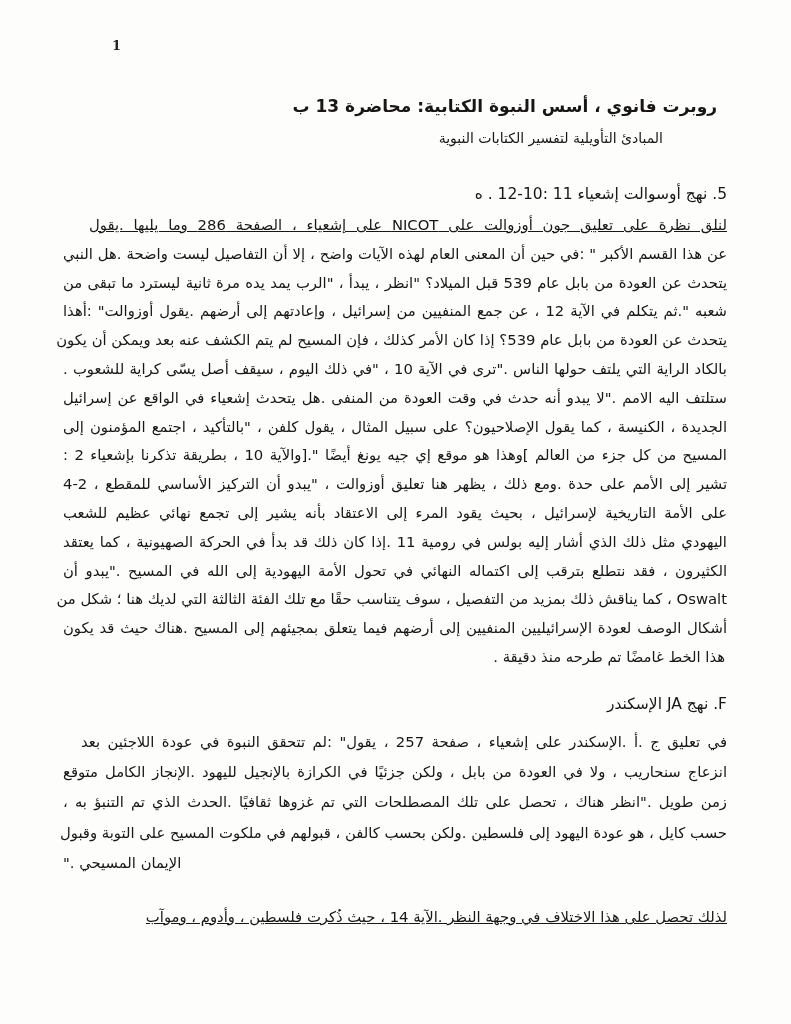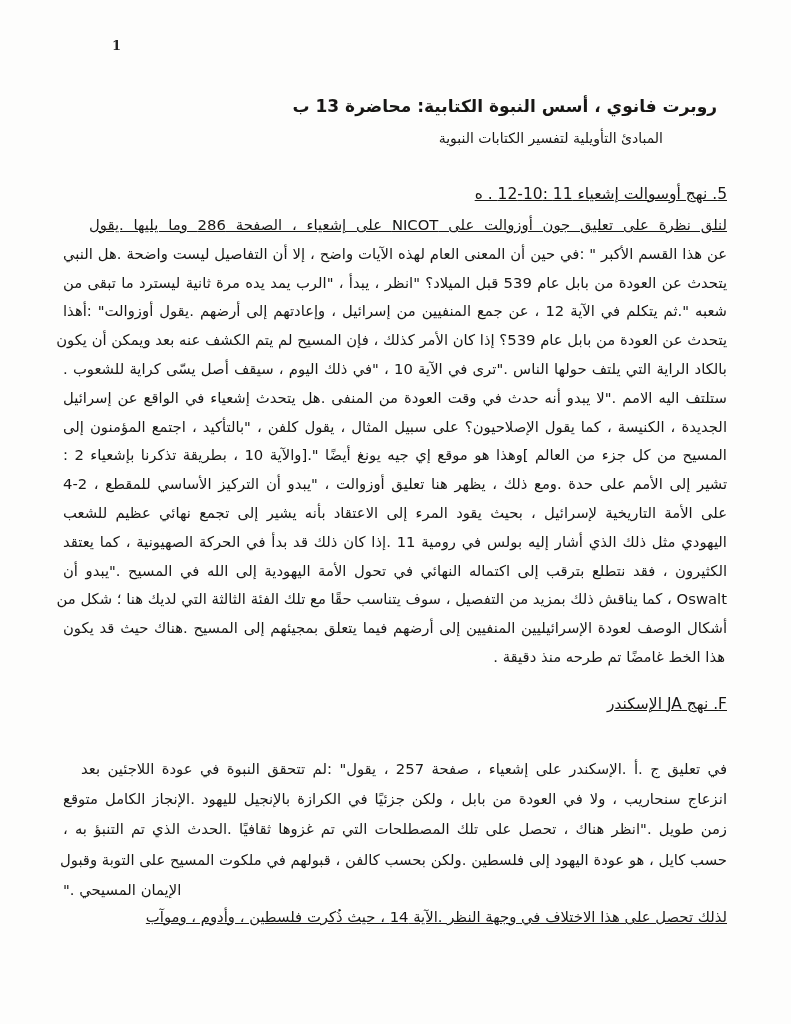--- a/index.html
+++ b/index.html
@@ -28,21 +28,20 @@
     font-size:14px;
   }
   .block{
     position:absolute;left:63px;right:64px;
     direction:rtl;
   }
   .bheading{
     text-align:right;
     font-size:15.5px;
     line-height:24px;
-    text-decoration:underline;
   }
   .line{
     direction:rtl;
     font-size:14.8px;
     text-align:justify;
     text-align-last:justify;
     white-space:nowrap;
     overflow:visible;
   }
   .para1 .line{line-height:28.8px;height:28.8px;}
@@ -74,21 +73,21 @@
         <div class="line mid">المسيح من كل جزء من العالم ]وهذا هو موقع إي جيه يونغ أيضًا ".[والآية 10 ، بطريقة تذكرنا بإشعياء 2 :</div>
         <div class="line mid">تشير إلى الأمم على حدة .ومع ذلك ، يظهر هنا تعليق أوزوالت ، "يبدو أن التركيز الأساسي للمقطع ، 2-4</div>
         <div class="line mid">على الأمة التاريخية لإسرائيل ، بحيث يقود المرء إلى الاعتقاد بأنه يشير إلى تجمع نهائي عظيم للشعب</div>
         <div class="line mid">اليهودي مثل ذلك الذي أشار إليه بولس في رومية 11 .إذا كان ذلك قد بدأ في الحركة الصهيونية ، كما يعتقد</div>
         <div class="line mid">الكثيرون ، فقد نتطلع بترقب إلى اكتماله النهائي في تحول الأمة اليهودية إلى الله في المسيح ."يبدو أن</div>
         <div class="line mid">Oswalt ، كما يناقش ذلك بمزيد من التفصيل ، سوف يتناسب حقًا مع تلك الفئة الثالثة التي لديك هنا ؛ شكل من</div>
         <div class="line mid">أشكال الوصف لعودة الإسرائيليين المنفيين إلى أرضهم فيما يتعلق بمجيئهم إلى المسيح .هناك حيث قد يكون</div>
         <div class="line last-right">هذا الخط غامضًا تم طرحه منذ دقيقة .</div>
       </div>
       <div class="block bheading" style="top: 692px;">F. نهج JA الإسكندر</div>
-      <div class="block bpara para2" style="top: 727px; margin-top: 27px;">
+      <div class="block bpara para2" style="top: 727px;">
         <div class="line first2">في تعليق ج .أ .الإسكندر على إشعياء ، صفحة 257 ، يقول" :لم تتحقق النبوة في عودة اللاجئين بعد</div>
         <div class="line mid">انزعاج سنحاريب ، ولا في العودة من بابل ، ولكن جزئيًا في الكرازة بالإنجيل لليهود .الإنجاز الكامل متوقع</div>
         <div class="line mid">زمن طويل ."انظر هناك ، تحصل على تلك المصطلحات التي تم غزوها ثقافيًا .الحدث الذي تم التنبؤ به ،</div>
         <div class="line mid">حسب كايل ، هو عودة اليهود إلى فلسطين .ولكن بحسب كالفن ، قبولهم في ملكوت المسيح على التوبة وقبول</div>
         <div class="line last-left">الإيمان المسيحي ."</div>
       </div>
       <div class="block bpara para3" style="top: 908px;">
         <div class="line single first">لذلك تحصل على هذا الاختلاف في وجهة النظر .الآية 14 ، حيث ذُكرت فلسطين ، وأدوم ، وموآب</div>
       </div>
     </div>

